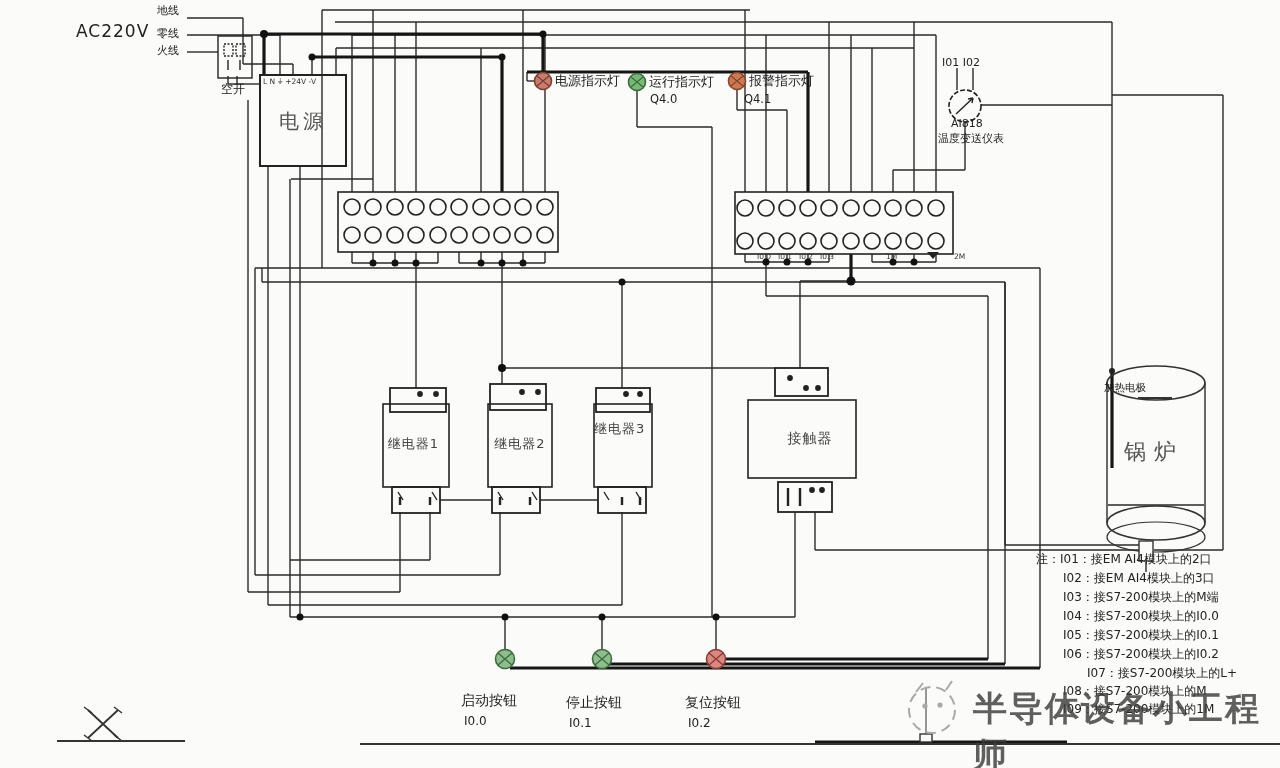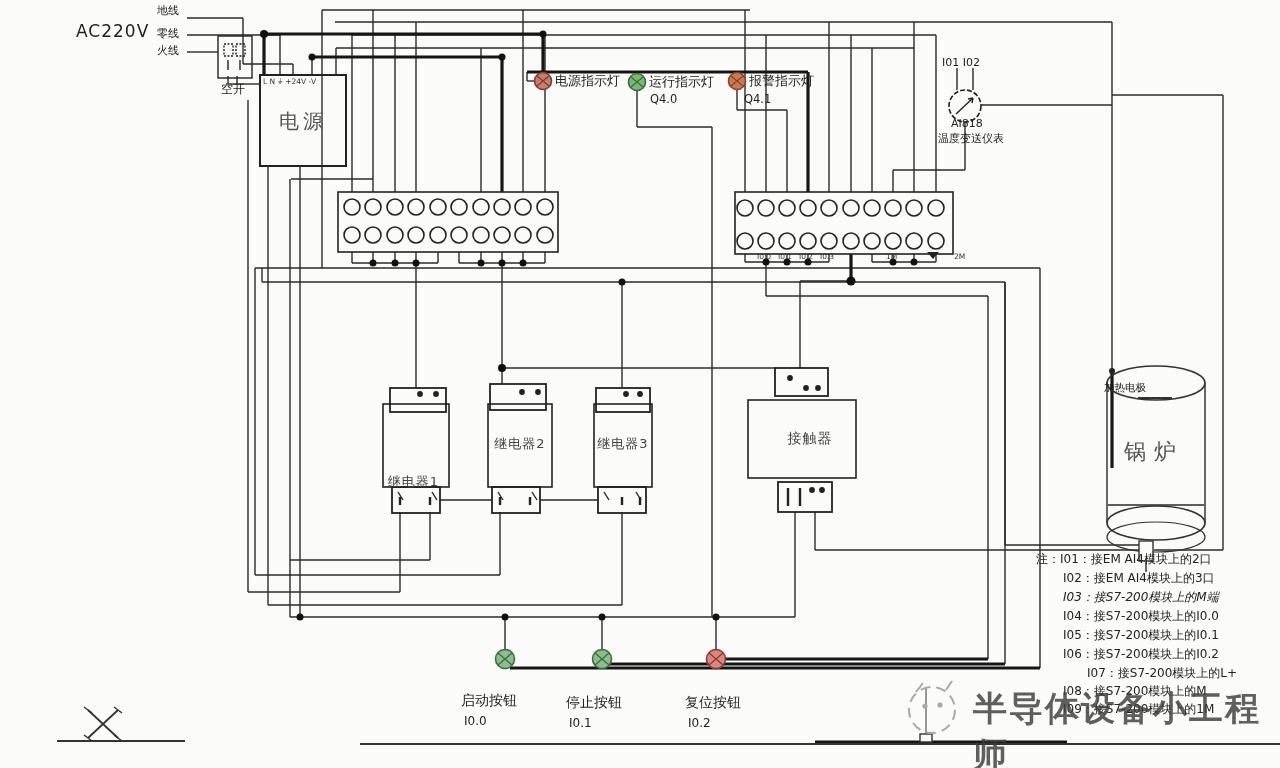--- a/index.html
+++ b/index.html
@@ -365,39 +365,39 @@
 <div class="t small" style="left:951px;top:118px;">AI818</div>
 <div class="t small" style="left:938px;top:133px;">温度变送仪表</div>
 
 <div class="t tiny" style="left:757px;top:253px;">I0.0</div>
 <div class="t tiny" style="left:778px;top:253px;">I0.1</div>
 <div class="t tiny" style="left:799px;top:253px;">I0.2</div>
 <div class="t tiny" style="left:820px;top:253px;">I0.3</div>
 <div class="t tiny" style="left:886px;top:253px;">1M</div>
 <div class="t tiny" style="left:907px;top:253px;margin-left:47px;">2M</div>
 
-<div class="t dev c" style="left:383px;top:437px;width:61px;margin-top:38px;">继电器1</div>
+<div class="t dev c" style="left:383px;top:437px;width:61px;">继电器1</div>
 <div class="t dev c" style="left:488px;top:437px;width:64px;">继电器2</div>
-<div class="t dev c" style="left:594px;top:437px;width:58px;">继电器3</div>
+<div class="t dev c" style="left:594px;top:422px;width:48px;">继电器3</div>
 <div class="t dev c" style="left:748px;top:431px;width:124px;font-size:14px;">接触器</div>
 <div class="t" style="left:1124px;top:440px;font-size:22px;color:#555;letter-spacing:8px;">锅炉</div>
 <div class="t" style="left:1104px;top:382px;font-size:10.5px;">加热电极</div>
 
 <div class="t" style="left:461px;top:693px;font-size:14px;">启动按钮</div>
 <div class="t" style="left:464px;top:715px;font-size:12px;">I0.0</div>
 <div class="t" style="left:566px;top:695px;font-size:14px;">停止按钮</div>
 <div class="t" style="left:569px;top:717px;font-size:12px;">I0.1</div>
 <div class="t" style="left:685px;top:695px;font-size:14px;">复位按钮</div>
 <div class="t" style="left:688px;top:717px;font-size:12px;">I0.2</div>
 
 <div class="t note" style="left:1036px;top:553px;">
   <span>注：</span><span>I01：接EM AI4模块上的2口</span>
 </div>
 <div class="t note" style="left:1063px;top:572px;">I02：接EM AI4模块上的3口</div>
-<div class="t note" style="left:1063px;top:591px;font-style:italic;">I03：接S7-200模块上的M端</div>
+<div class="t note" style="left:1063px;top:591px;">I03：接S7-200模块上的M端</div>
 <div class="t note" style="left:1063px;top:610px;">I04：接S7-200模块上的I0.0</div>
 <div class="t note" style="left:1063px;top:629px;">I05：接S7-200模块上的I0.1</div>
 <div class="t note" style="left:1063px;top:648px;">I06：接S7-200模块上的I0.2</div>
 <div class="t note" style="left:1087px;top:667px;">I07：接S7-200模块上的L+</div>
 <div class="t note" style="left:1063px;top:685px;">I08：接S7-200模块上的M</div>
 <div class="t note" style="left:1063px;top:703px;">I09：接S7-200模块上的1M</div>
 
 <div id="watermark" style="left:973px;top:686px;">半导体设备小工程师</div>
 
 </div>

